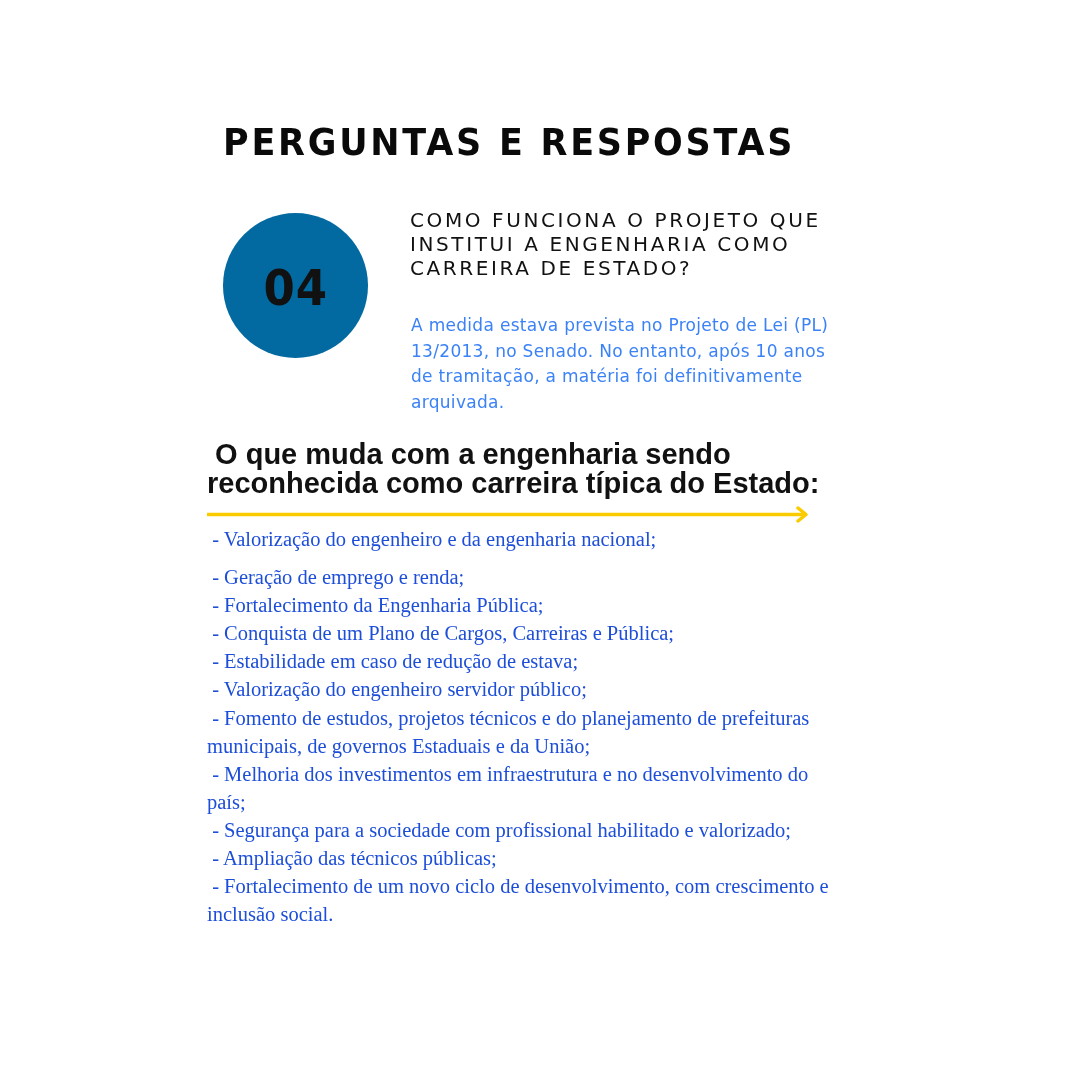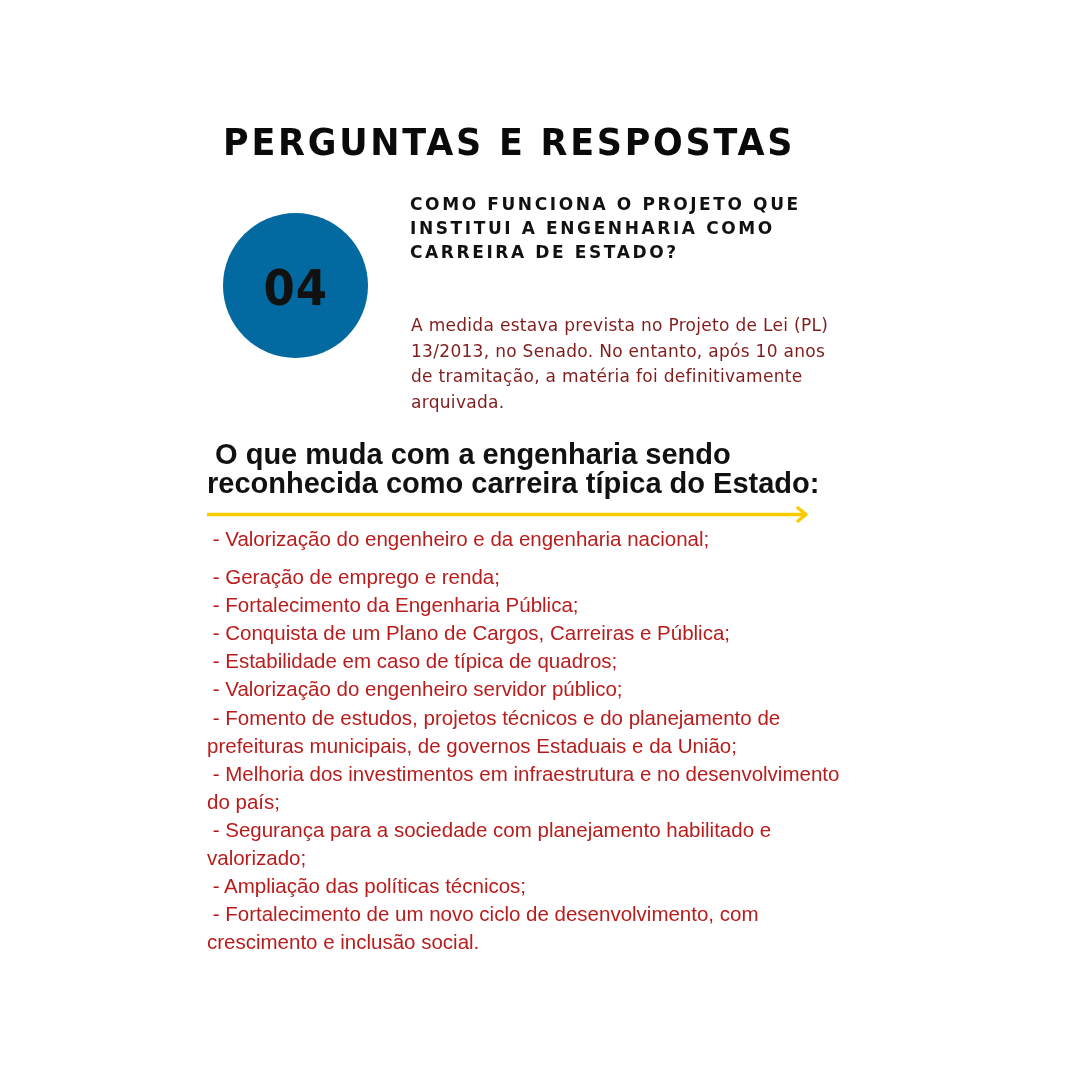--- a/index.html
+++ b/index.html
@@ -45,38 +45,38 @@
       font-weight: bold;
       font-size: 50px;
       color: #111111;
       letter-spacing: 1px;
       transform: scaleX(0.9);
       margin-top: 4px;
     }
     .question {
       position: absolute;
       left: 410px;
-      top: 192px;
+      top: 208px;
       width: 420px;
       font-family: "DejaVu Sans", sans-serif;
-      font-weight: bold;
-      font-size: 17px;
+      font-weight: normal;
+      font-size: 20px;
       letter-spacing: 2.6px;
       line-height: 24px;
       color: #111111;
     }
     .answer {
       position: absolute;
       left: 411px;
       top: 313px;
       width: 420px;
       font-family: "DejaVu Sans", sans-serif;
       font-size: 17px;
       line-height: 25.5px;
-      color: #7f1d1d;
+      color: #3b82f6;
       letter-spacing: 0.3px;
     }
     .section-heading {
       position: absolute;
       left: 207px;
       top: 440px;
       width: 640px;
       font-family: "Liberation Sans", sans-serif;
       font-weight: bold;
       font-size: 29px;
@@ -91,24 +91,24 @@
       height: 20px;
     }
     .benefits {
       position: absolute;
       left: 207px;
       top: 525px;
       width: 640px;
       margin: 0;
       padding: 0;
       list-style: none;
-      font-family: Liberation Sans, sans-serif;
+      font-family: Liberation Serif, serif;
       font-size: 20.5px;
       line-height: 28.1px;
-      color: #b91c1c;
+      color: #1d4ed8;
     }
     .benefits li {
       margin: 0;
       padding: 0;
     }
   </style>
 </head>
 <body>
 
 <div class="page-title">PERGUNTAS E RESPOSTAS</div>
@@ -126,20 +126,20 @@
 <svg class="arrow" viewBox="0 0 605 20" preserveAspectRatio="none">
   <line x1="0" y1="9.5" x2="598" y2="9.5" stroke="#FACC00" stroke-width="3.5" stroke-linecap="round"></line>
   <polyline points="591,3 599,9.5 591,16" fill="none" stroke="#FACC00" stroke-width="3.5" stroke-linecap="round" stroke-linejoin="round"></polyline>
 </svg>
 
 <ul class="benefits">
   <li style="white-space: pre-wrap;"> - Valorização do engenheiro e da engenharia nacional;</li>
   <li style="white-space: pre-wrap; margin-top: 10px;"> - Geração de emprego e renda;</li>
   <li style="white-space: pre-wrap;"> - Fortalecimento da Engenharia Pública;</li>
   <li style="white-space: pre-wrap;"> - Conquista de um Plano de Cargos, Carreiras e Pública;</li>
-  <li style="white-space: pre-wrap;"> - Estabilidade em caso de típica de quadros;</li>
+  <li style="white-space: pre-wrap;"> - Estabilidade em caso de redução de estava;</li>
   <li style="white-space: pre-wrap;"> - Valorização do engenheiro servidor público;</li>
   <li style="white-space: pre-wrap;"> - Fomento de estudos, projetos técnicos e do planejamento de prefeituras municipais, de governos Estaduais e da União;</li>
   <li style="white-space: pre-wrap;"> - Melhoria dos investimentos em infraestrutura e no desenvolvimento do país;</li>
-  <li style="white-space: pre-wrap;"> - Segurança para a sociedade com planejamento habilitado e valorizado;</li>
-  <li style="white-space: pre-wrap;"> - Ampliação das políticas técnicos;</li>
+  <li style="white-space: pre-wrap;"> - Segurança para a sociedade com profissional habilitado e valorizado;</li>
+  <li style="white-space: pre-wrap;"> - Ampliação das técnicos públicas;</li>
   <li style="white-space: pre-wrap;"> - Fortalecimento de um novo ciclo de desenvolvimento, com crescimento e inclusão social.</li>
 </ul>
 
 </body></html>

